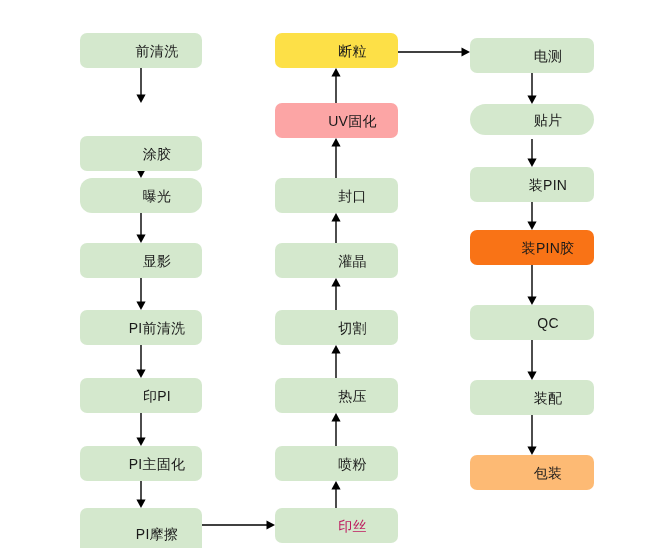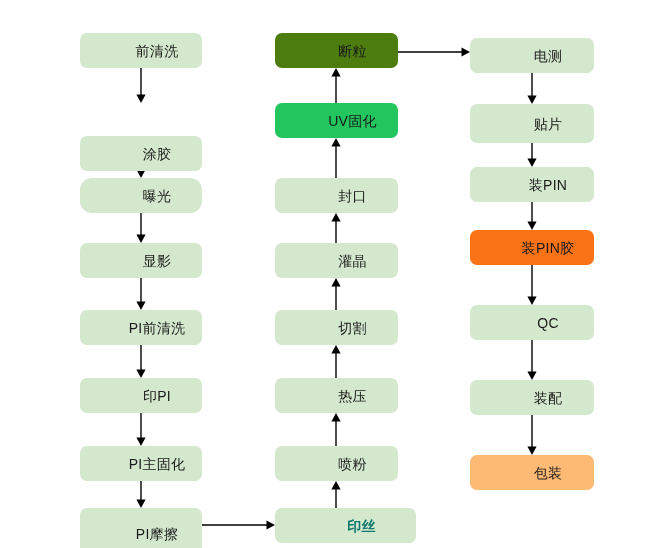--- a/index.html
+++ b/index.html
@@ -141,29 +141,29 @@
     </svg>
   <div id="node-layer">
       <div class="node" style="left: 80px; top: 33px; width: 122px; height: 35px; background: rgb(212, 232, 205); color: rgb(26, 26, 26);">前清洗</div>
       <div class="node" style="left: 80px; top: 103px; width: 122px; height: 35px; background: rgb(212, 232, 205); color: rgb(26, 26, 26); margin-top: 33px;">涂胶</div>
       <div class="node" style="left: 80px; top: 178px; width: 122px; height: 35px; background: rgb(212, 232, 205); color: rgb(26, 26, 26); border-radius: 12px;">曝光</div>
       <div class="node" style="left: 80px; top: 243px; width: 122px; height: 35px; background: rgb(212, 232, 205); color: rgb(26, 26, 26);">显影</div>
       <div class="node" style="left: 80px; top: 310px; width: 122px; height: 35px; background: rgb(212, 232, 205); color: rgb(26, 26, 26);">PI前清洗</div>
       <div class="node" style="left: 80px; top: 378px; width: 122px; height: 35px; background: rgb(212, 232, 205); color: rgb(26, 26, 26);">印PI</div>
       <div class="node" style="left: 80px; top: 446px; width: 122px; height: 35px; background: rgb(212, 232, 205); color: rgb(26, 26, 26);">PI主固化</div>
       <div class="node" style="left: 80px; top: 508px; width: 122px; height: 52px; background: rgb(212, 232, 205); color: rgb(26, 26, 26);">PI摩擦</div>
-      <div class="node" style="left: 275px; top: 33px; width: 123px; height: 35px; background: #4d7c0f; color: rgb(26, 26, 26);">断粒</div>
-      <div class="node" style="left: 275px; top: 103px; width: 123px; height: 35px; background: #22c55e; color: rgb(26, 26, 26);">UV固化</div>
+      <div class="node" style="left: 275px; top: 33px; width: 123px; height: 35px; background: #fde047; color: rgb(26, 26, 26);">断粒</div>
+      <div class="node" style="left: 275px; top: 103px; width: 123px; height: 35px; background: #fca5a5; color: rgb(26, 26, 26);">UV固化</div>
       <div class="node" style="left: 275px; top: 178px; width: 123px; height: 35px; background: rgb(212, 232, 205); color: rgb(26, 26, 26);">封口</div>
       <div class="node" style="left: 275px; top: 243px; width: 123px; height: 35px; background: rgb(212, 232, 205); color: rgb(26, 26, 26);">灌晶</div>
       <div class="node" style="left: 275px; top: 310px; width: 123px; height: 35px; background: rgb(212, 232, 205); color: rgb(26, 26, 26);">切割</div>
       <div class="node" style="left: 275px; top: 378px; width: 123px; height: 35px; background: rgb(212, 232, 205); color: rgb(26, 26, 26);">热压</div>
       <div class="node" style="left: 275px; top: 446px; width: 123px; height: 35px; background: rgb(212, 232, 205); color: rgb(26, 26, 26);">喷粉</div>
-      <div class="node" style="left: 275px; top: 508px; width: 141px; height: 35px; background: rgb(212, 232, 205); color: #0f766e; font-weight: bold;">印丝</div>
+      <div class="node" style="left: 275px; top: 508px; width: 123px; height: 35px; background: rgb(212, 232, 205); color: #be185d;">印丝</div>
       <div class="node" style="left: 470px; top: 38px; width: 124px; height: 35px; background: rgb(212, 232, 205); color: rgb(26, 26, 26);">电测</div>
-      <div class="node" style="left: 470px; top: 104px; width: 124px; height: 39px; background: rgb(212, 232, 205); color: rgb(26, 26, 26);">贴片</div>
+      <div class="node" style="left: 470px; top: 104px; width: 124px; height: 31px; background: rgb(212, 232, 205); color: rgb(26, 26, 26); border-radius: 16px;">贴片</div>
       <div class="node" style="left: 470px; top: 167px; width: 124px; height: 35px; background: rgb(212, 232, 205); color: rgb(26, 26, 26);">装PIN</div>
       <div class="node" style="left: 470px; top: 230px; width: 124px; height: 35px; background: #f97316; color: rgb(26, 26, 26);">装PIN胶</div>
       <div class="node" style="left: 470px; top: 305px; width: 124px; height: 35px; background: rgb(212, 232, 205); color: rgb(26, 26, 26);">QC</div>
       <div class="node" style="left: 470px; top: 380px; width: 124px; height: 35px; background: rgb(212, 232, 205); color: rgb(26, 26, 26);">装配</div>
       <div class="node" style="left: 470px; top: 455px; width: 124px; height: 35px; background: #fdba74; color: rgb(26, 26, 26);">包装</div>
     </div>
 </div>
 
 </body></html>

